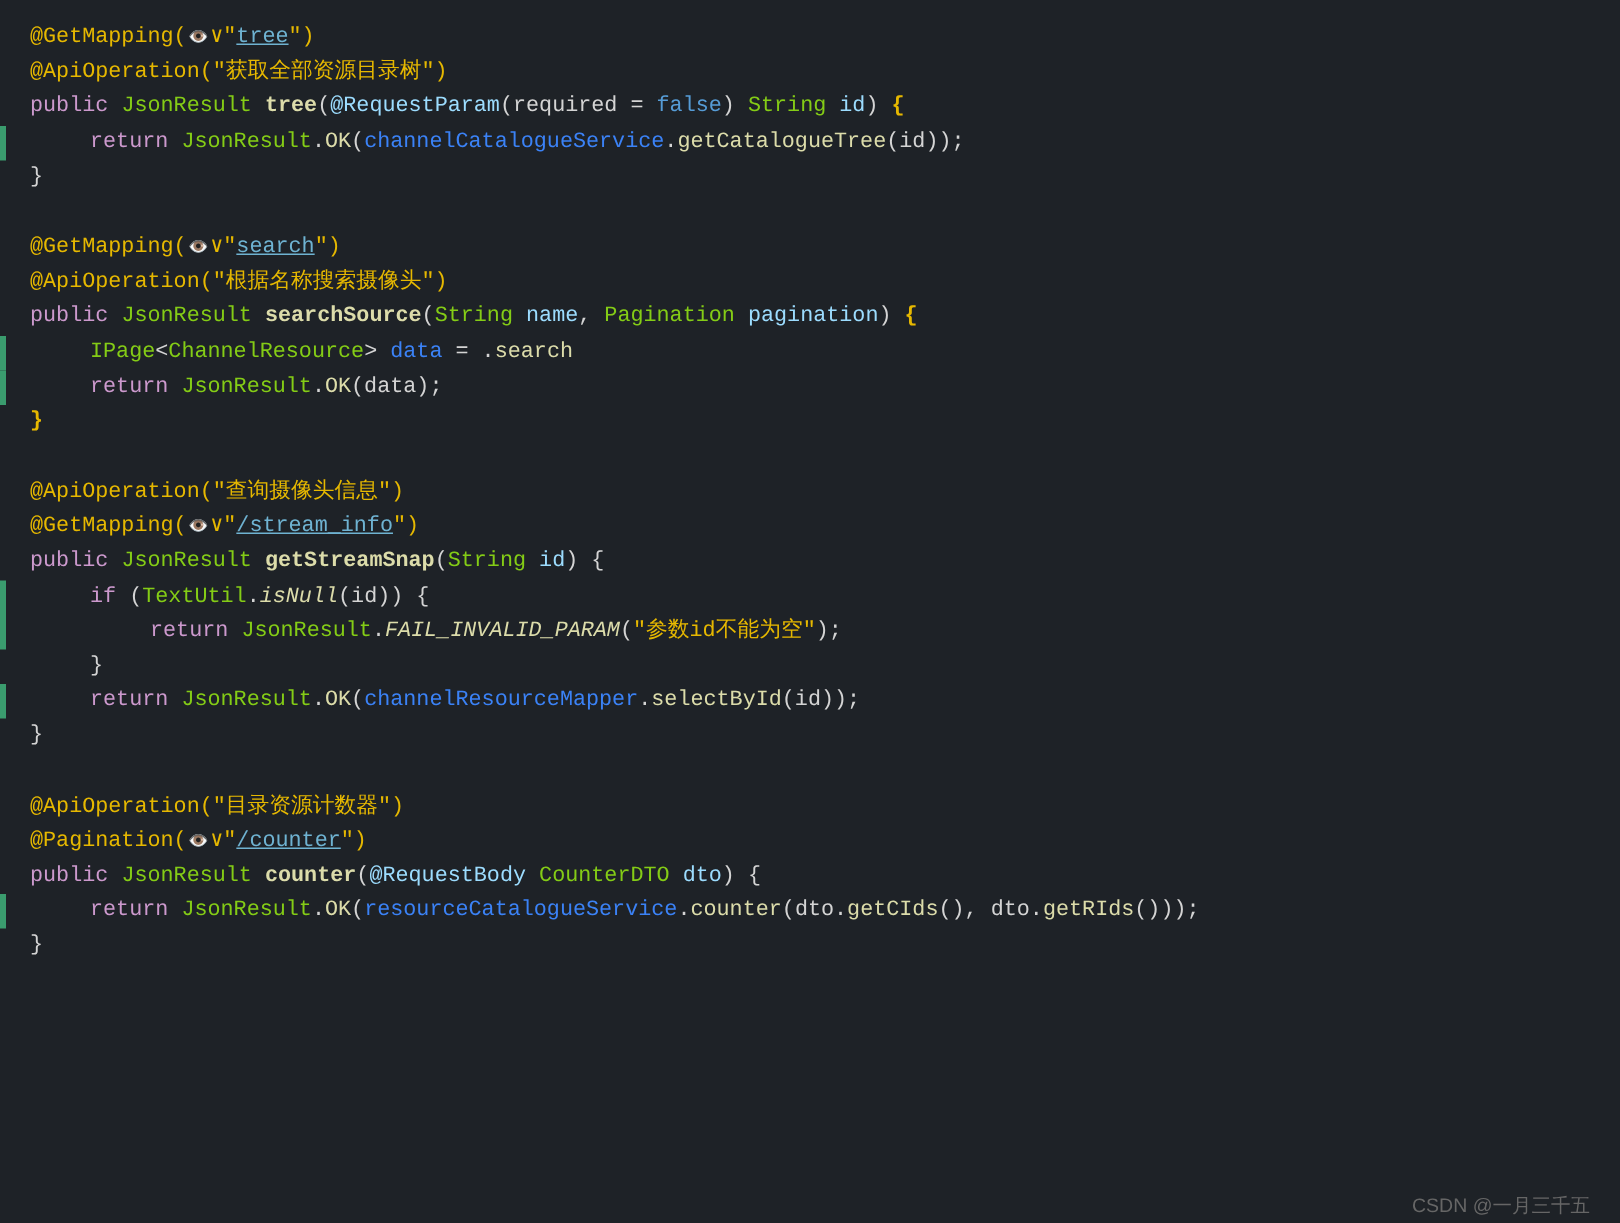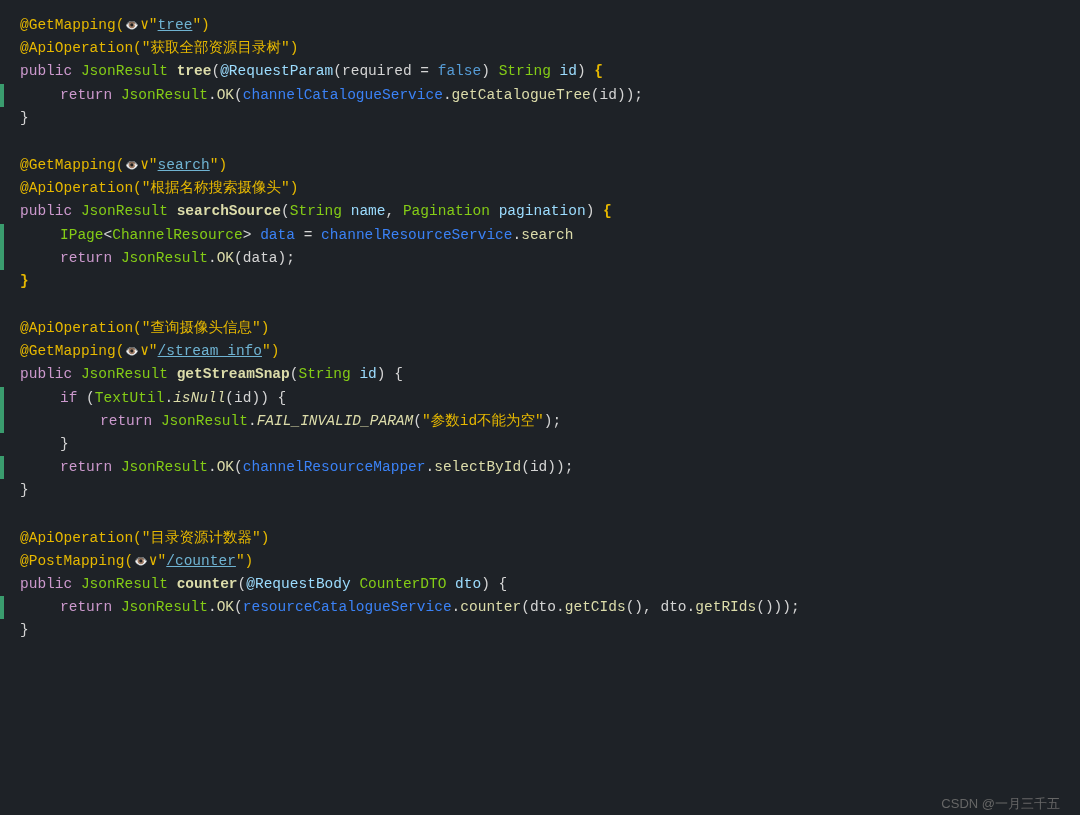--- a/index.html
+++ b/index.html
@@ -102,21 +102,21 @@
       <span class="c-annotation">@GetMapping(</span><span class="icon-eye">👁️</span><span class="c-annotation">∨</span><span class="c-annotation">"</span><span class="c-string-link">search</span><span class="c-annotation">")</span>
     </div>
     <div class="line">
       <span class="c-annotation">@ApiOperation(</span><span class="c-string">"根据名称搜索摄像头"</span><span class="c-annotation">)</span>
     </div>
     <div class="line">
       <span class="c-keyword">public </span><span class="c-type">JsonResult </span><span class="c-method-bold">searchSource</span><span class="c-plain">(</span><span class="c-type">String </span><span class="c-param">name</span><span class="c-plain">, </span><span class="c-type">Pagination </span><span class="c-param">pagination</span><span class="c-plain">) </span><span class="c-brace-yellow">{</span>
     </div>
     <div class="line indent1" style="position:relative;">
       <span style="position:absolute;left:0;top:0;bottom:0;width:4px;background:#3a9c6e;"></span>
-      <span class="c-type">IPage</span><span class="c-plain">&lt;</span><span class="c-type">ChannelResource</span><span class="c-plain">&gt; </span><span class="c-service">data</span><span class="c-plain"> = </span><span class="c-service">channelResourceService</span><span class="c-plain">.</span><span class="c-method">search</span>
+      <span class="c-type">IPage</span><span class="c-plain">&lt;</span><span class="c-type">ChannelResource</span><span class="c-plain">&gt; </span><span class="c-service">data</span><span class="c-plain"> = </span><span class="c-plain">.</span><span class="c-method">search</span>
     </div>
     <div class="line indent1" style="position:relative;">
       <span style="position:absolute;left:0;top:0;bottom:0;width:4px;background:#3a9c6e;"></span>
       <span class="c-keyword">return </span><span class="c-type">JsonResult</span><span class="c-plain">.</span><span class="c-method">OK</span><span class="c-plain">(data);</span>
     </div>
     <div class="line">
       <span class="c-brace-yellow" style="font-weight:bold;">}</span>
     </div>
   </div>
 
@@ -152,21 +152,21 @@
     </div>
   </div>
 
   <div class="block-separator"></div>
 
   <div class="code-block">
     <div class="line">
       <span class="c-annotation">@ApiOperation(</span><span class="c-string">"目录资源计数器"</span><span class="c-annotation">)</span>
     </div>
     <div class="line">
-      <span class="c-annotation">@PostMapping(</span><span class="icon-eye">👁️</span><span class="c-annotation">∨</span><span class="c-annotation">"</span><span class="c-string-link">/counter</span><span class="c-annotation">")</span>
+      <span class="c-annotation">@Pagination(</span><span class="icon-eye">👁️</span><span class="c-annotation">∨</span><span class="c-annotation">"</span><span class="c-string-link">/counter</span><span class="c-annotation">")</span>
     </div>
     <div class="line">
       <span class="c-keyword">public </span><span class="c-type">JsonResult </span><span class="c-method-bold">counter</span><span class="c-plain">(</span><span class="c-param-annotation">@RequestBody </span><span class="c-type">CounterDTO </span><span class="c-param">dto</span><span class="c-plain">) {</span>
     </div>
     <div class="line indent1" style="position:relative;">
       <span style="position:absolute;left:0;top:0;bottom:0;width:4px;background:#3a9c6e;"></span>
       <span class="c-keyword">return </span><span class="c-type">JsonResult</span><span class="c-plain">.</span><span class="c-method">OK</span><span class="c-plain">(</span><span class="c-service">resourceCatalogueService</span><span class="c-plain">.</span><span class="c-method">counter</span><span class="c-plain">(dto.</span><span class="c-method">getCIds</span><span class="c-plain">(), dto.</span><span class="c-method">getRIds</span><span class="c-plain">()));</span>
     </div>
     <div class="line">
       <span class="c-plain">}</span>

